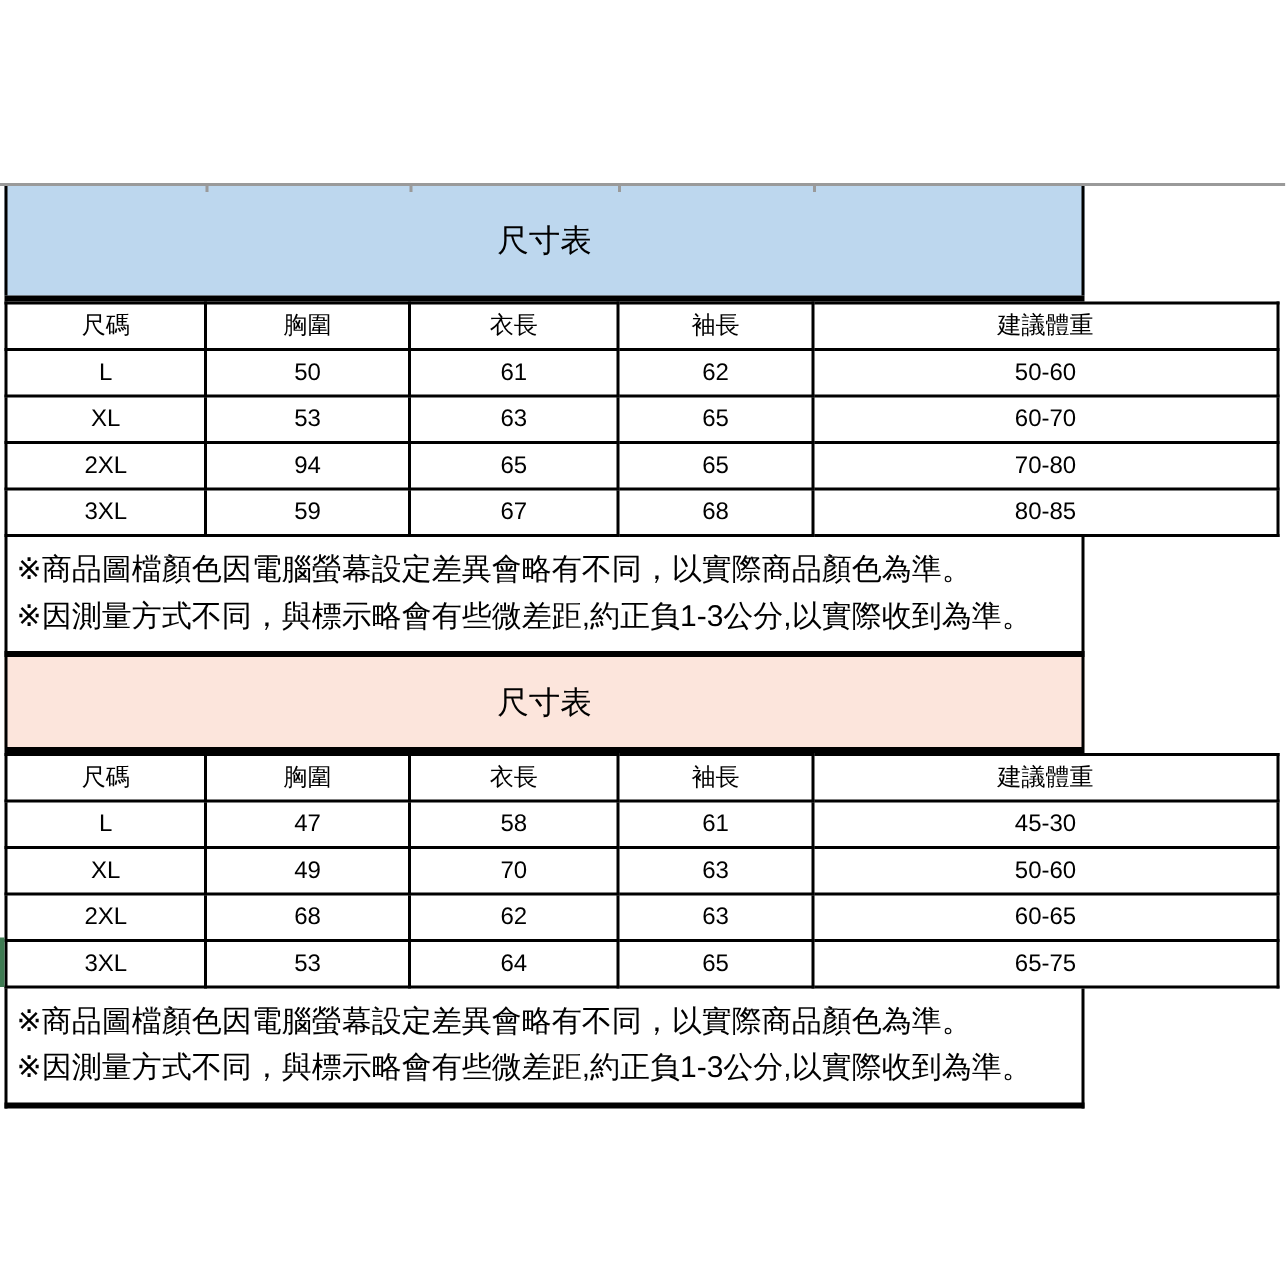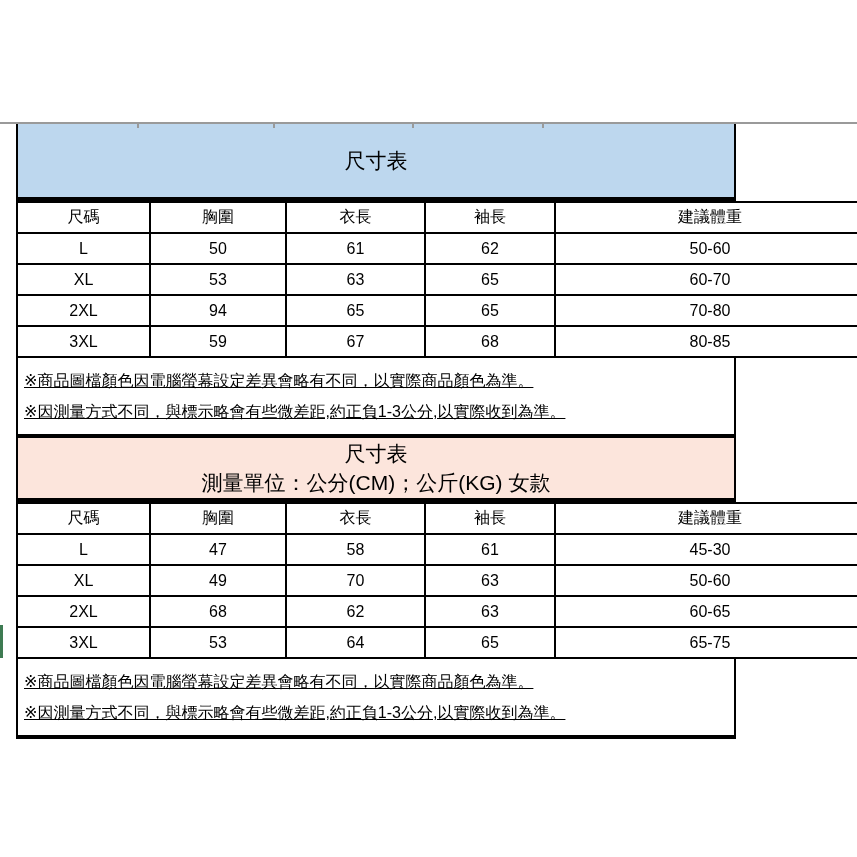--- a/index.html
+++ b/index.html
@@ -3,39 +3,39 @@
 <meta charset="utf-8">
 <style>
   html,body{margin:0;padding:0;background:#ffffff;}
   .canvas{
     position:relative;width:857px;height:857px;background:#ffffff;
     font-family:"Liberation Sans","DejaVu Sans",sans-serif;color:#000;overflow:hidden;
   }
   .content{position:absolute;top:122px;left:0;width:857px;}
   .topline{position:relative;width:857px;height:2px;background:#9a9a9a;}
   .tick{position:absolute;top:2px;width:2px;height:4px;background:#9a9a9a;}
-  .sheet{margin-left:16px;width:720px;}
+  .sheet{margin-left:3px;width:720px;}
   .band{
     border-left:2px solid #000;border-right:2px solid #000;
     display:flex;flex-direction:column;justify-content:center;align-items:center;
     text-align:center;
   }
   .band.men{height:73px;}
   .band.women{height:60px;}
   .band .t1,.band .t2{font-size:21px;line-height:29px;white-space:nowrap;}
   .thick{height:4px;background:#000;}
   table.size{border-collapse:collapse;table-layout:fixed;width:848px;}
   table.size th,table.size td{
     border:2px solid #000;height:29px;padding:0;
     text-align:center;vertical-align:middle;font-size:16px;font-weight:normal;
     overflow:hidden;white-space:nowrap;
   }
   .notes{
     border-left:2px solid #000;border-right:2px solid #000;border-bottom:4px solid #000;
-    padding:7px 6px;font-size:16px;line-height:31px;text-decoration:underline;
+    padding:7px 6px;font-size:20px;line-height:31px;
   }
   .notes div{white-space:nowrap;}
   .active-mark{position:absolute;left:0;top:625px;width:3px;height:33px;background:#3E7B52;}
 </style>
 </head>
 <body>
 
 <div class="canvas">
   <div class="content">
 
@@ -103,21 +103,20 @@
 
         <div class="notes">
           <div>※商品圖檔顏色因電腦螢幕設定差異會略有不同，以實際商品顏色為準。</div>
           <div>※因測量方式不同，與標示略會有些微差距,約正負1-3公分,以實際收到為準。</div>
         </div>
       </section>
 
       <section>
         <div class="band women" style="background:#FCE5DC">
           <div class="t1">尺寸表</div>
-          <div class="t2">測量單位：公分(CM)；公斤(KG) 女款</div>
         </div>
         <div class="thick"></div>
 
         <table class="size">
           <colgroup>
             <col style="width:133px">
               <col style="width:136px">
               <col style="width:139px">
             <col style="width:130px">
               <col style="width:310px">

